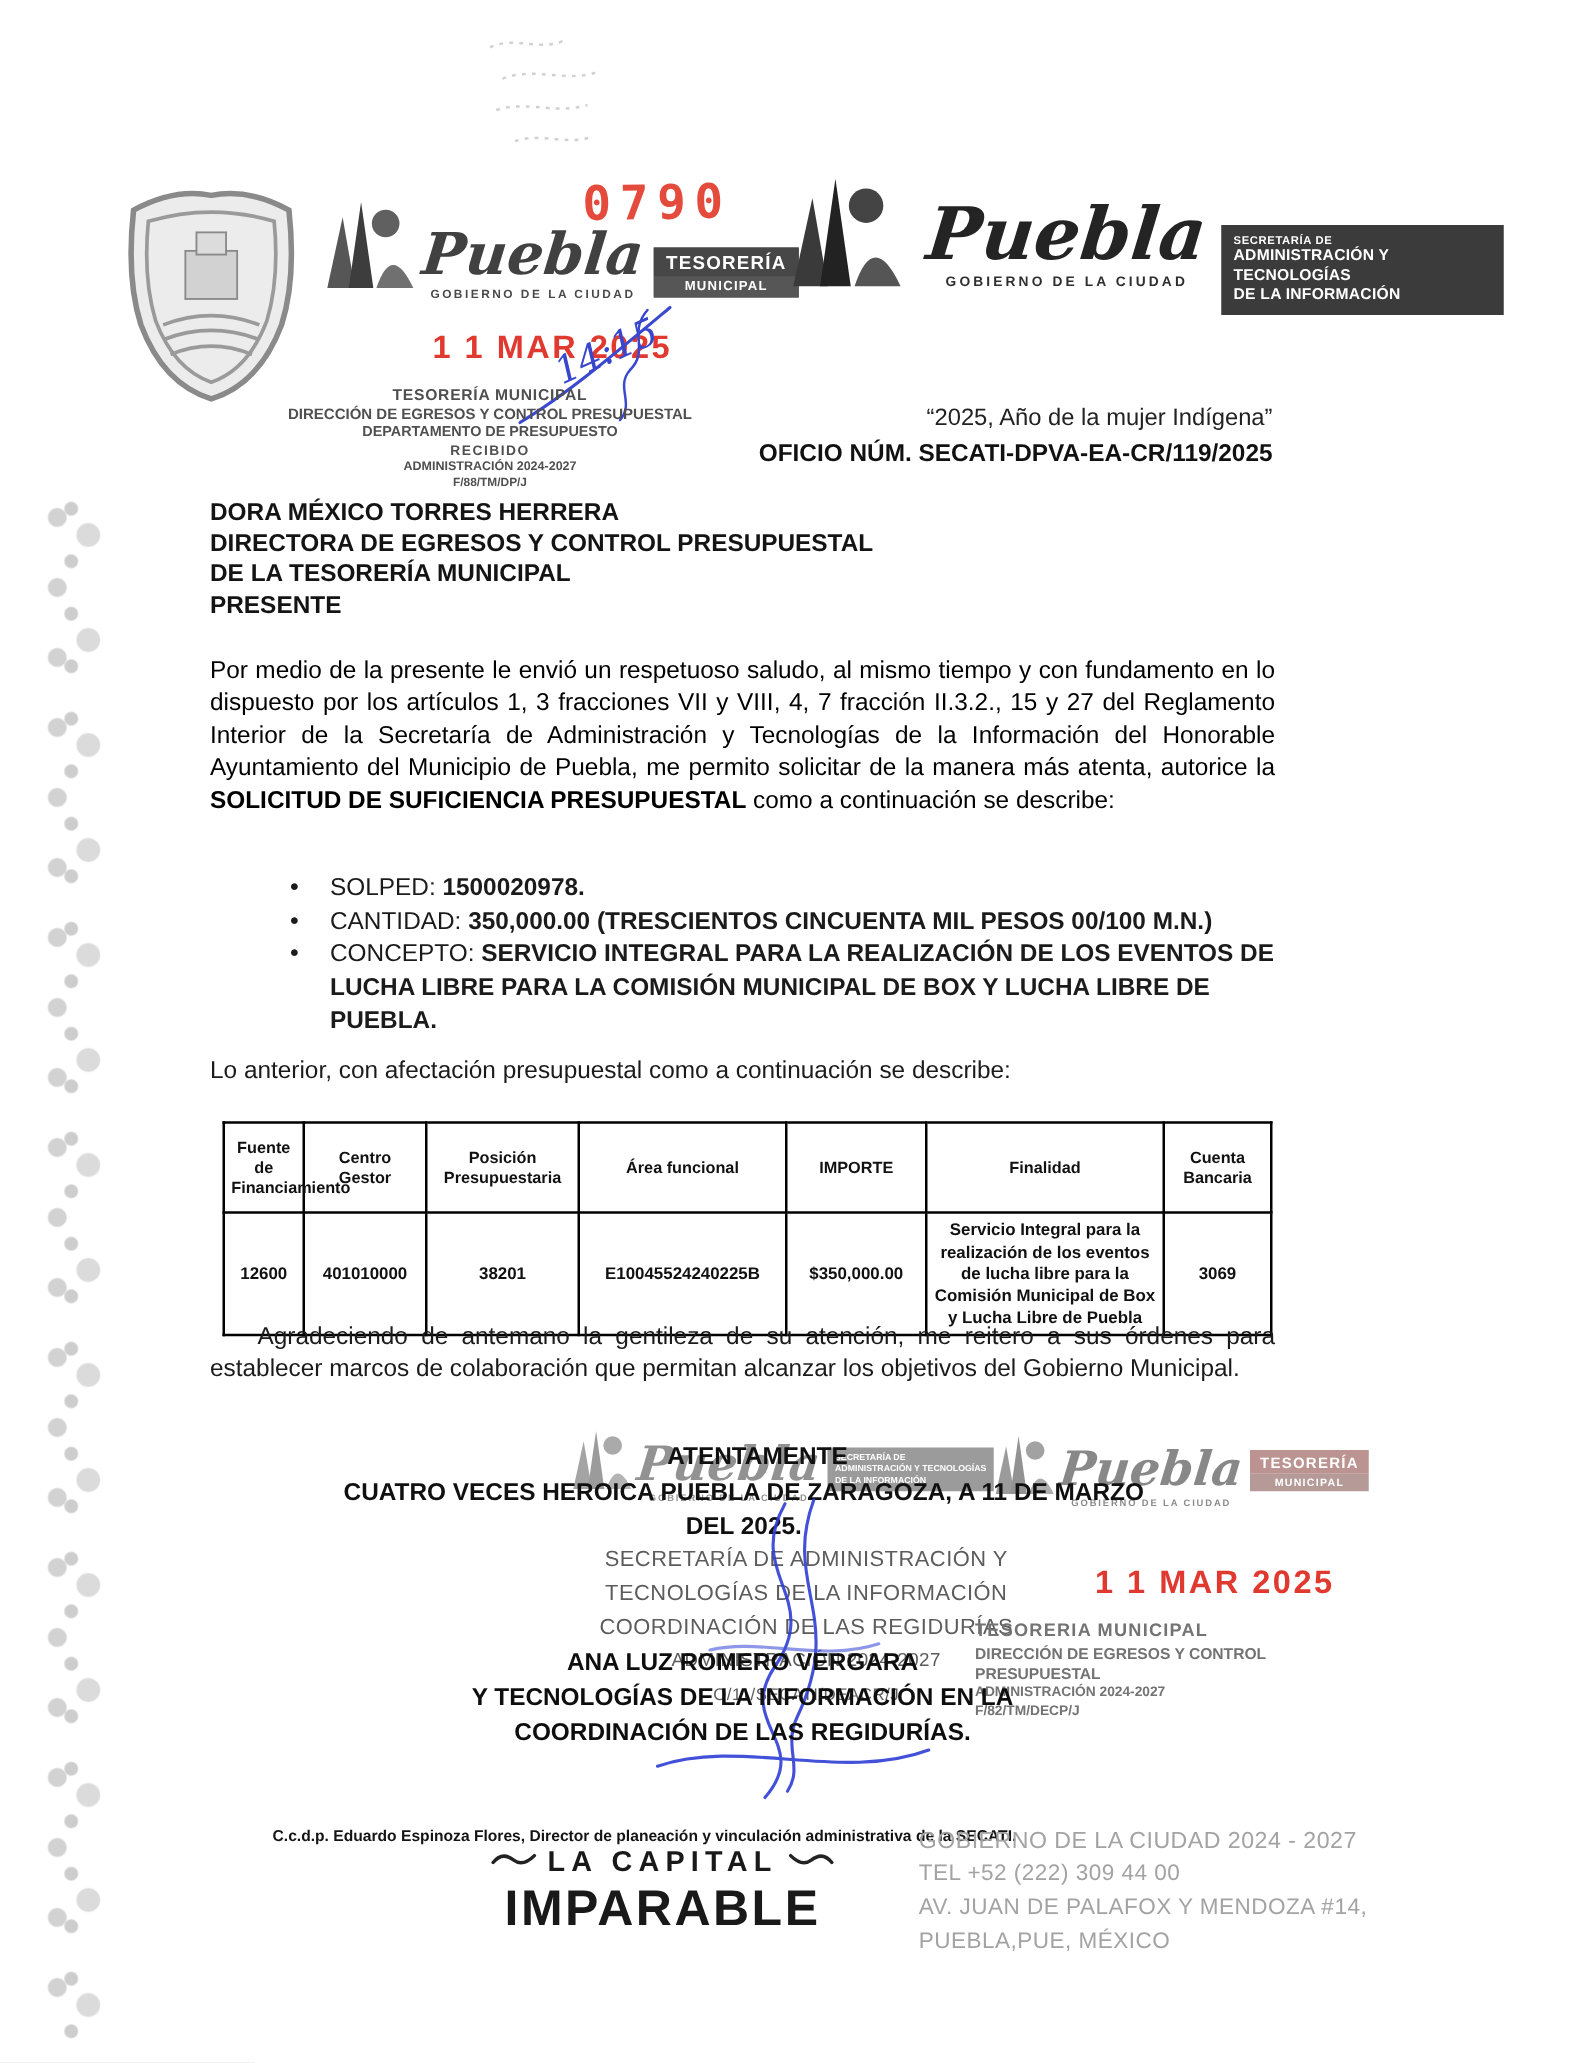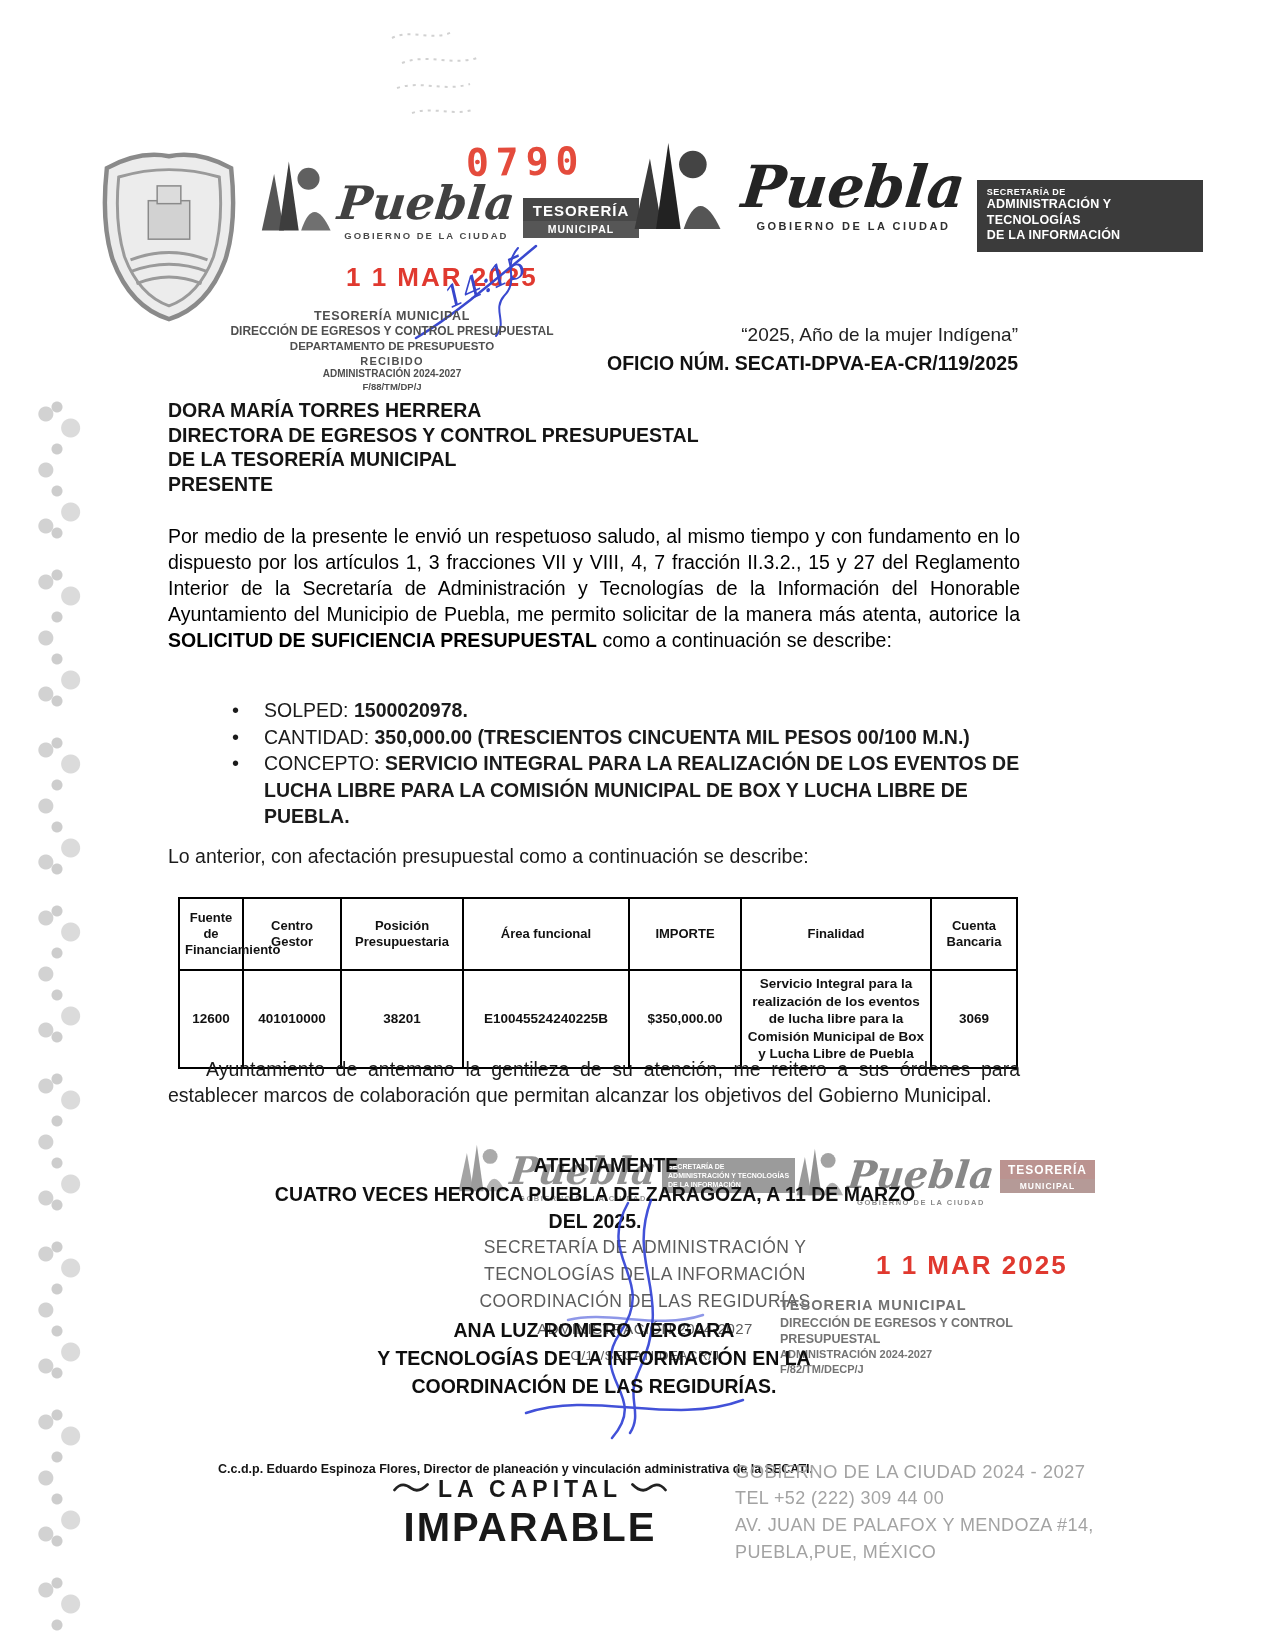--- a/index.html
+++ b/index.html
@@ -186,21 +186,21 @@
       <div class="b0">SECRETARÍA DE</div>
       <div class="b1">ADMINISTRACIÓN Y TECNOLOGÍAS</div>
       <div class="b2">DE LA INFORMACIÓN</div>
     </div>
   </div>
 
   <div class="quote abs">“2025, Año de la mujer Indígena”</div>
   <div class="oficio abs">OFICIO NÚM. SECATI-DPVA-EA-CR/119/2025</div>
 
   <div class="recipient abs">
-    <div>DORA MARÍA TORRES HERRERA</div>
+    <div>DORA MÉXICO TORRES HERRERA</div>
     <div>DIRECTORA DE EGRESOS Y CONTROL PRESUPUESTAL</div>
     <div>DE LA TESORERÍA MUNICIPAL</div>
     <div>PRESENTE</div>
   </div>
 
   <div class="p1 abs">
     <span>Por medio de la presente le envió un respetuoso saludo, al mismo tiempo y con fundamento en lo dispuesto por los artículos 1, 3 fracciones VII y VIII, 4, 7 fracción II.3.2., 15 y 27 del Reglamento Interior de la Secretaría de Administración y Tecnologías de la Información del Honorable Ayuntamiento del Municipio de Puebla, me permito solicitar de la manera más atenta, autorice la </span><b>SOLICITUD DE SUFICIENCIA PRESUPUESTAL</b><span> como a continuación se describe:</span>
   </div>
 
   <div class="bullets abs">
@@ -242,21 +242,21 @@
       <td>401010000</td>
       <td>38201</td>
       <td>E10045524240225B</td>
       <td>$350,000.00</td>
       <td class="finalidad">Servicio Integral para la realización de los eventos de lucha libre para la Comisión Municipal de Box y Lucha Libre de Puebla</td>
       <td>3069</td>
     </tr>
   </tbody>
     </table>
 
-  <div class="closing abs">Ayuntamiento de antemano la gentileza de su atención, me reitero a sus órdenes para establecer marcos de colaboración que permitan alcanzar los objetivos del Gobierno Municipal.</div>
+  <div class="closing abs">Agradeciendo de antemano la gentileza de su atención, me reitero a sus órdenes para establecer marcos de colaboración que permitan alcanzar los objetivos del Gobierno Municipal.</div>
 
   <div class="sc-left abs stamp-cluster">
     <svg width="58" height="52" viewBox="0 0 70 60">
       <path d="M8,58 L18,12 L26,58 Z" fill="#5a5a5a"></path>
       <path d="M22,58 L30,2 L38,58 Z" fill="#4a4a4a"></path>
       <circle cx="46" cy="16" r="9" fill="#666"></circle>
       <path d="M40,58 Q50,28 64,58 Z" fill="#777"></path>
     </svg>
     <div>
       <div class="brand-script">Puebla</div>

